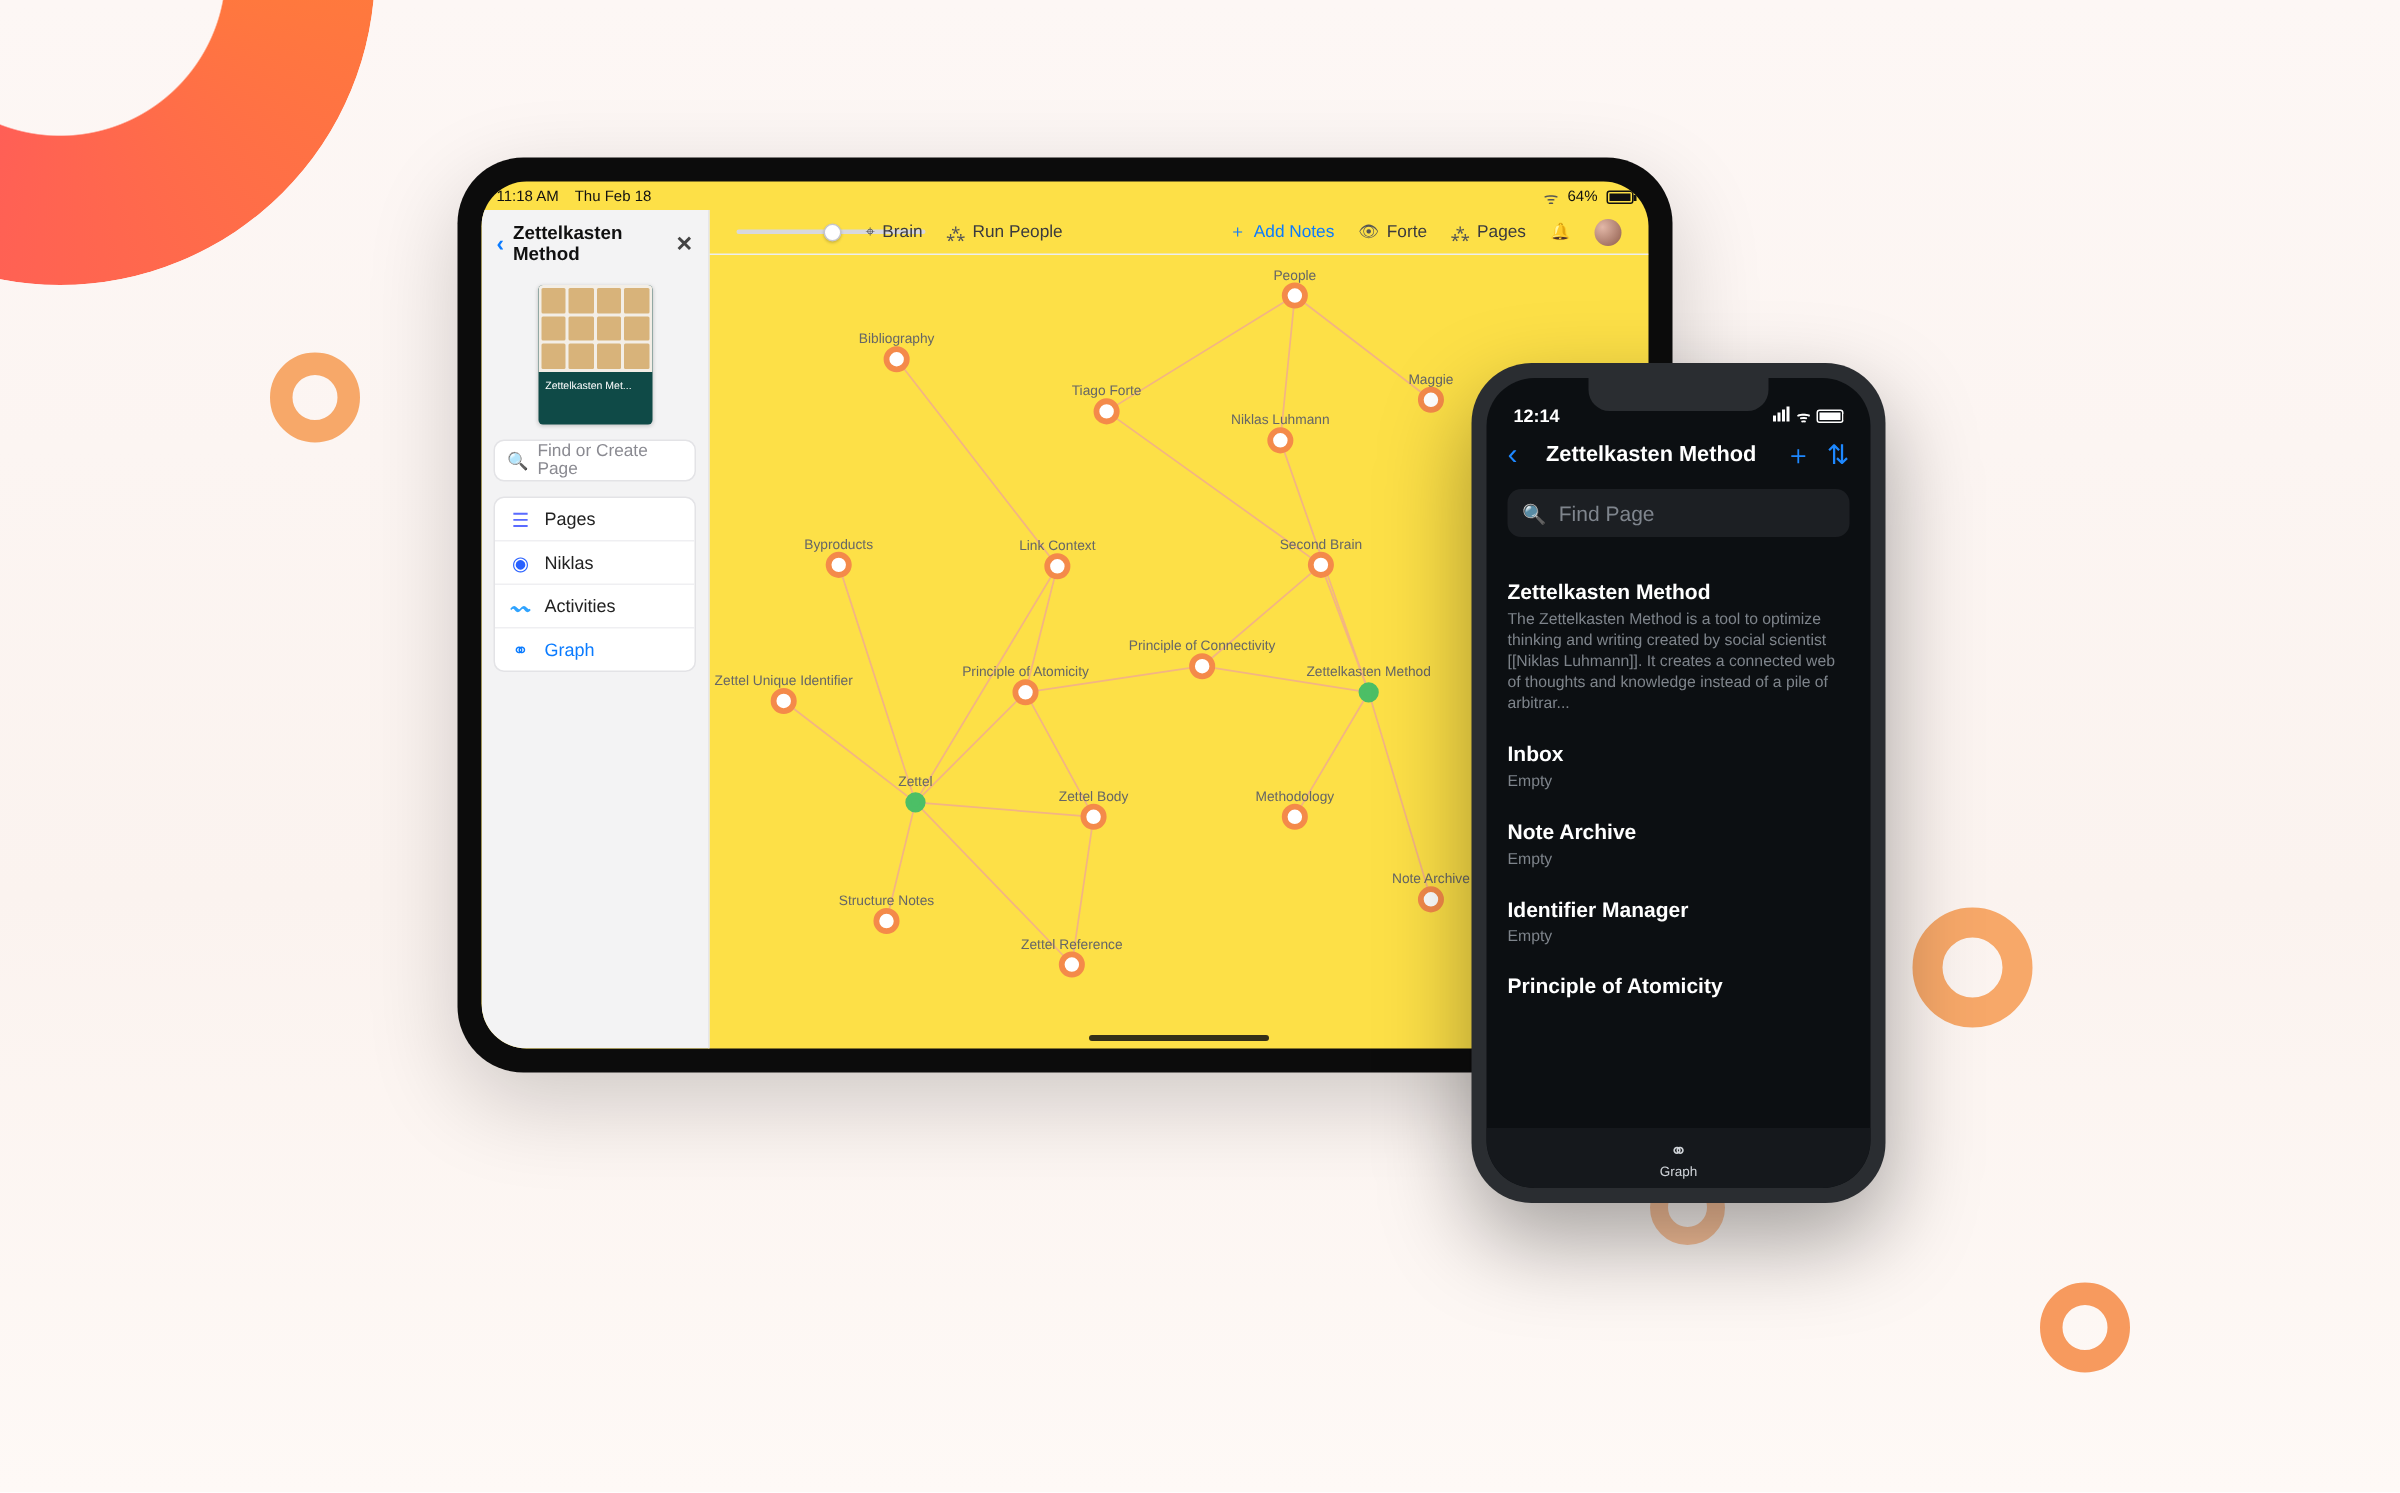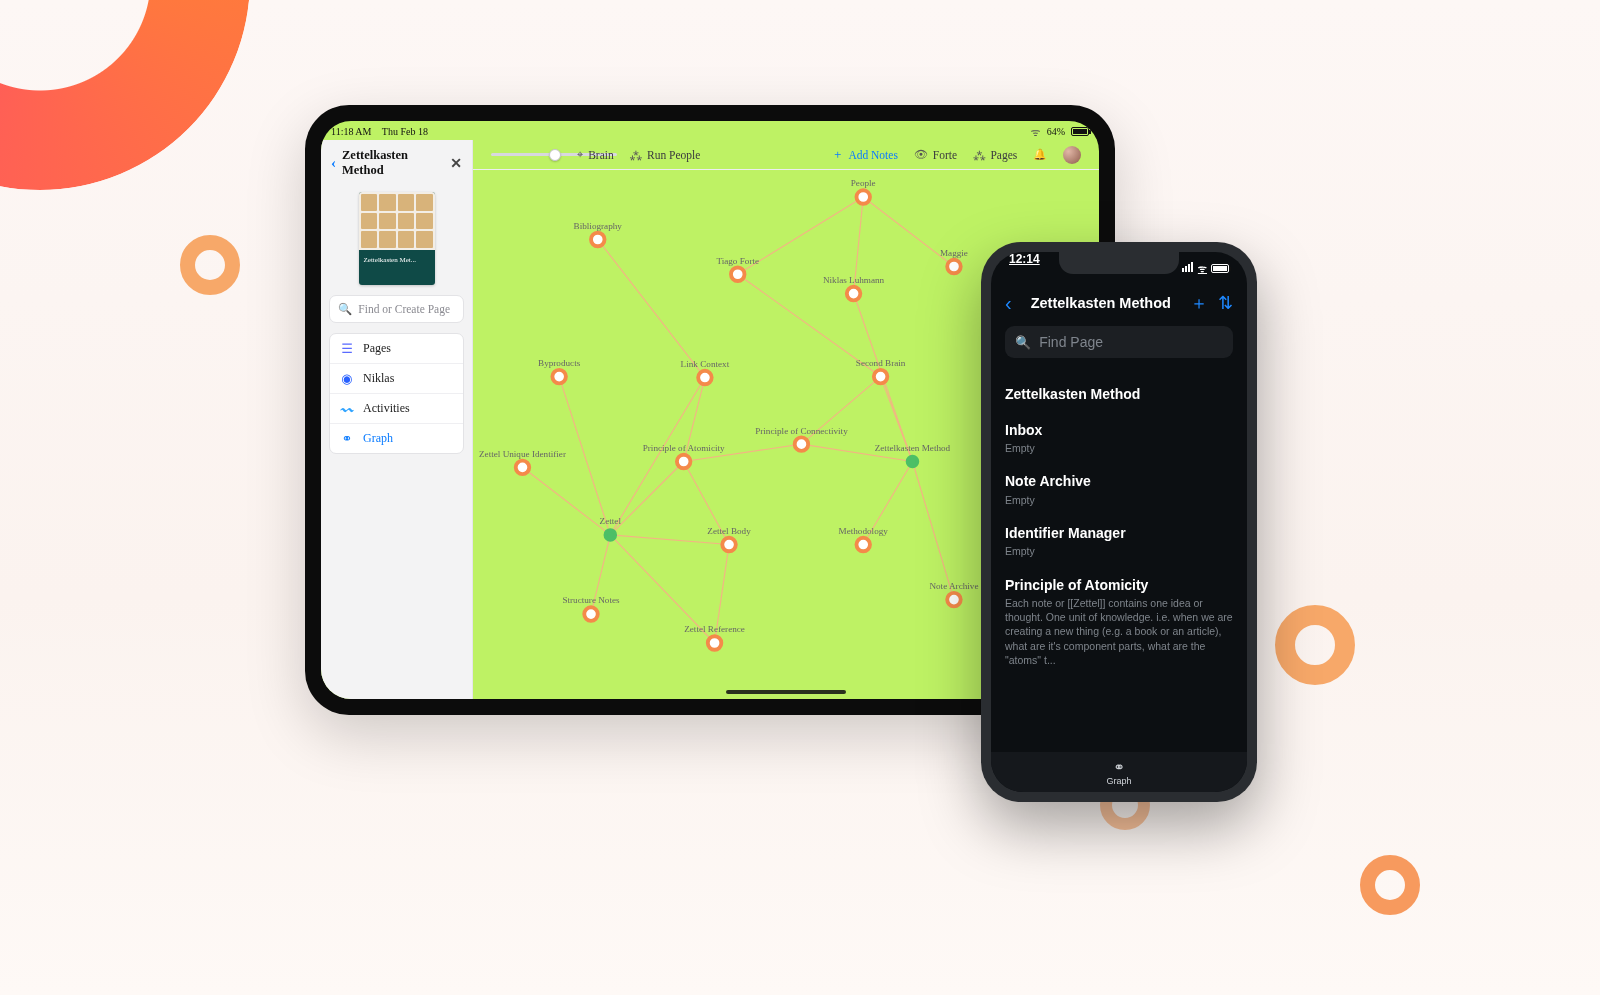--- a/index.html
+++ b/index.html
@@ -7,21 +7,21 @@
   .stage { position:relative; width:1600px; height:995px; background:linear-gradient(180deg,#fdf7f5 0%,#fbf3ef 60%,#fef9f6 100%); overflow:hidden; }
 
   
   .ring { position:absolute; border-radius:50%; }
   
   .ring-big { width:420px; height:420px; left:-170px; top:-230px; background:conic-gradient(from 90deg,#ff7a3c,#ff4e66,#ff7a3c); -webkit-mask:radial-gradient(circle at center, transparent 0 110px, #000 111px); mask:radial-gradient(circle at center, transparent 0 110px, #000 111px); }
   .ring-small { width:60px; height:60px; border:15px solid #f7a869; border-radius:50%; }
 
   
   .ipad { position:absolute; left:305px; top:105px; width:810px; height:610px; background:#0c0c0c; border-radius:44px; box-shadow:0 20px 60px rgba(0,0,0,.18); }
-  .ipad-screen { position:absolute; left:16px; top:16px; right:16px; bottom:16px; background:#bef264; border-radius:30px; overflow:hidden;font-family:Liberation Serif, serif; }
+  .ipad-screen { position:absolute; left:16px; top:16px; right:16px; bottom:16px; background:#fde047; border-radius:30px; overflow:hidden; }
 
   .ipad-status { height:19px; display:flex; justify-content:space-between; align-items:center; padding:2px 10px 0; font-size:10px; color:#111; }
   .ipad-status .left span{ margin-right:8px; }
   .ipad-status .right { display:flex; align-items:center; gap:6px; }
   .battery-icon { display:inline-block; width:18px; height:9px; border:1px solid #111; border-radius:2px; position:relative;}
   .battery-icon::after{content:""; position:absolute; right:-3px; top:2px; width:2px; height:4px; background:#111;}
   .battery-icon .fill{position:absolute; left:1px; top:1px; bottom:1px; width:14px; background:#111;}
 
   .ipad-body { position:absolute; top:19px; bottom:0; left:0; right:0; display:flex; }
   .sidebar { width:152px; background:#f3f3f4; border-right:1px solid #e6e6e9; display:flex; flex-direction:column; }
@@ -57,21 +57,21 @@
   .node-circ.green{ stroke:#4cbf66; fill:#4cbf66; }
   .edge { stroke:#f3b484; stroke-width:1.2; }
   .nlabel { font-size:9.5px; fill:#666; text-anchor:middle; }
 
   .home-indicator{ position:absolute; bottom:5px; left:50%; transform:translateX(-50%); width:120px; height:4px; background:#111; border-radius:3px; opacity:.85;}
 
   
   .iphone { position:absolute; left:981px; top:242px; width:276px; height:560px; background:#2a2d31; border-radius:40px; box-shadow:0 25px 60px rgba(0,0,0,.35); }
   .iphone-screen{ position:absolute; left:10px; right:10px; top:10px; bottom:10px; background:#0c0f12; border-radius:32px; overflow:hidden; color:#fff; }
   .notch{ position:absolute; top:0; left:50%; transform:translateX(-50%); width:120px; height:22px; background:#2a2d31; border-bottom-left-radius:14px; border-bottom-right-radius:14px; z-index:2;}
-  .ph-status{ height:34px; display:flex; justify-content:space-between; padding:0 18px 2px; font-size:12px; font-weight:600;text-decoration:underline;}
+  .ph-status{ height:34px; display:flex; justify-content:space-between; align-items:flex-end; padding:0 18px 2px; font-size:12px; font-weight:600;}
   .ph-status .right{ display:flex; gap:4px; font-size:10px; align-items:center;}
   .ph-bar{ display:inline-block; width:2px; background:#fff; margin-right:1px;}
   .ph-header{ height:34px; display:flex; align-items:center; padding:0 14px; font-size:15px;}
   .ph-header .back{ color:#1e88ff; font-size:20px; margin-right:10px;}
   .ph-header .title{ flex:1; text-align:center; font-weight:600; font-size:14.5px;}
   .ph-header .act{ color:#1e88ff; font-size:18px; margin-left:10px;}
   .ph-search{ margin:6px 14px 10px; background:#1c1f23; border-radius:9px; height:32px; display:flex; align-items:center; padding:0 10px; gap:8px; color:#7f858d; font-size:14px;}
   .ph-list{ position:absolute; top:126px; bottom:40px; left:0; right:0; overflow:hidden; padding:0 14px;}
   .ph-item{ padding:8px 0 10px; border-bottom:0 solid #222;}
   .ph-item .t{ font-size:14px; font-weight:600; color:#fff; line-height:1.25;}
@@ -327,36 +327,36 @@
       </div>
 
       <div class="ph-search">
         <span style="font-size:13px;">🔍</span>
         <span>Find Page</span>
       </div>
 
       <div class="ph-list" id="ph-list">
           <div class="ph-item">
             <div class="t">Zettelkasten Method</div>
+            <div class="d">The Zettelkasten Method is a tool to optimize thinking and writing created by social scientist [[Niklas Luhmann]]. It creates a connected web of thoughts and knowledge instead of a pile of arbitrar...</div>
           </div>
           <div class="ph-item">
             <div class="t">Inbox</div>
             <div class="d">Empty</div>
           </div>
           <div class="ph-item">
             <div class="t">Note Archive</div>
             <div class="d">Empty</div>
           </div>
           <div class="ph-item">
             <div class="t">Identifier Manager</div>
             <div class="d">Empty</div>
           </div>
           <div class="ph-item">
             <div class="t">Principle of Atomicity</div>
-            <div class="d">Each note or [[Zettel]] contains one idea or thought. One unit of knowledge. i.e. when we are creating a new thing (e.g. a book or an article), what are it's component parts, what are the "atoms" t...</div>
           </div>
           <div class="ph-item"></div>
         </div>
 
       <div class="ph-bottom">
         <span class="gicon">⚭</span>
         <span class="glabel">Graph</span>
       </div>
     </div>
   </div>

